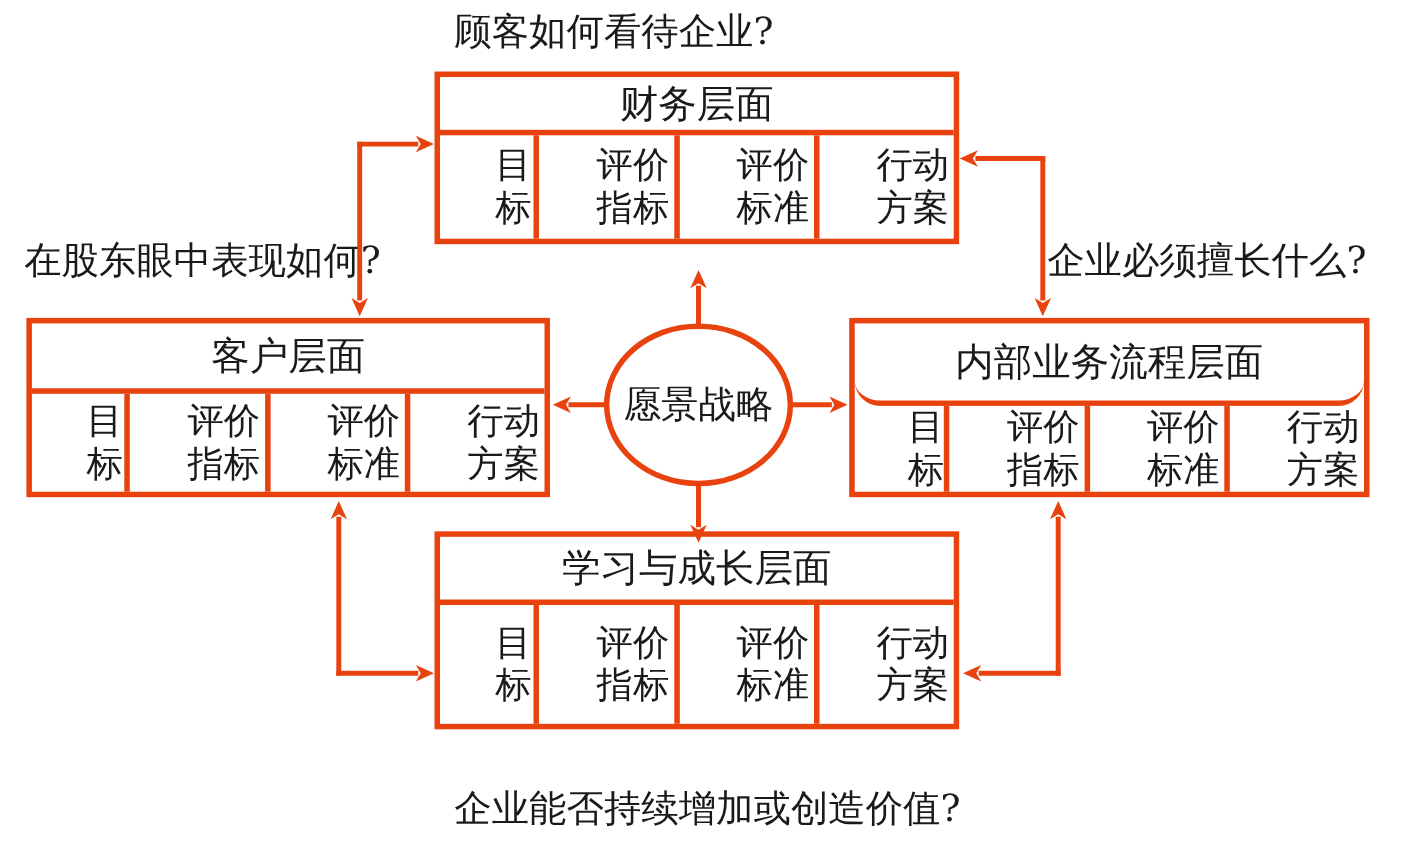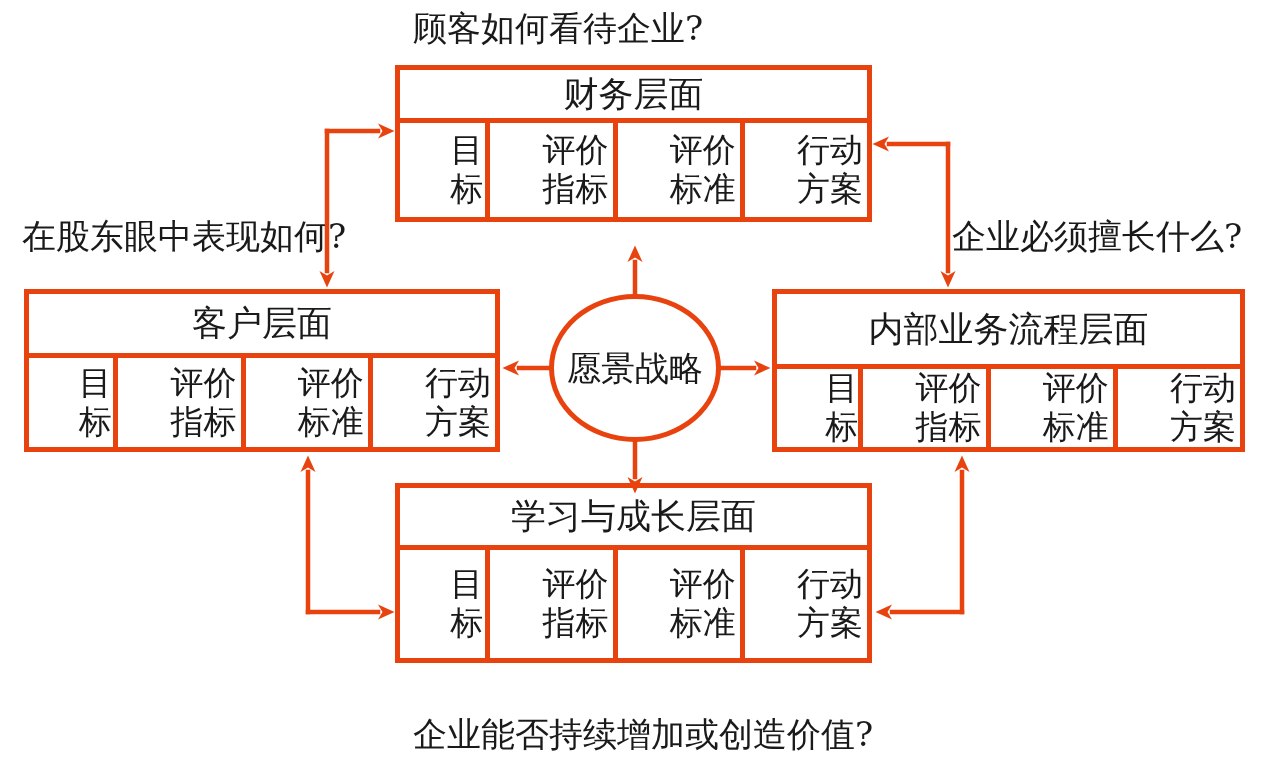--- a/index.html
+++ b/index.html
@@ -83,21 +83,21 @@
     stroke-linecap: square;
   }
   .arrowhead-shape { fill: var(--accent); }
 
   
   #box-financial { left: 395px; top: 65px;  width: 477px; height: 157px; }
   #box-financial .persp-header { height: 53px; }
   #box-customer  { left: 24px;  top: 289px; width: 476px; height: 163px; }
   #box-customer .persp-header  { height: 64px; }
   #box-internal  { left: 772px; top: 289px; width: 473px; height: 163px; }
-  #box-internal .persp-header  { height: 80px; }
+  #box-internal .persp-header  { height: 80px; border-radius: 23px; }
   #box-learning  { left: 395px; top: 483px; width: 477px; height: 180px; }
   #box-learning .persp-header  { height: 62px; }
 
   #q-top    { left: 413px; top: 6px; }
   #q-left   { left: 22px;  top: 214px; }
   #q-right  { left: 952px; top: 214px; }
   #q-bottom { left: 413px; top: 712px; }
 </style>
 </head>
 <body>

